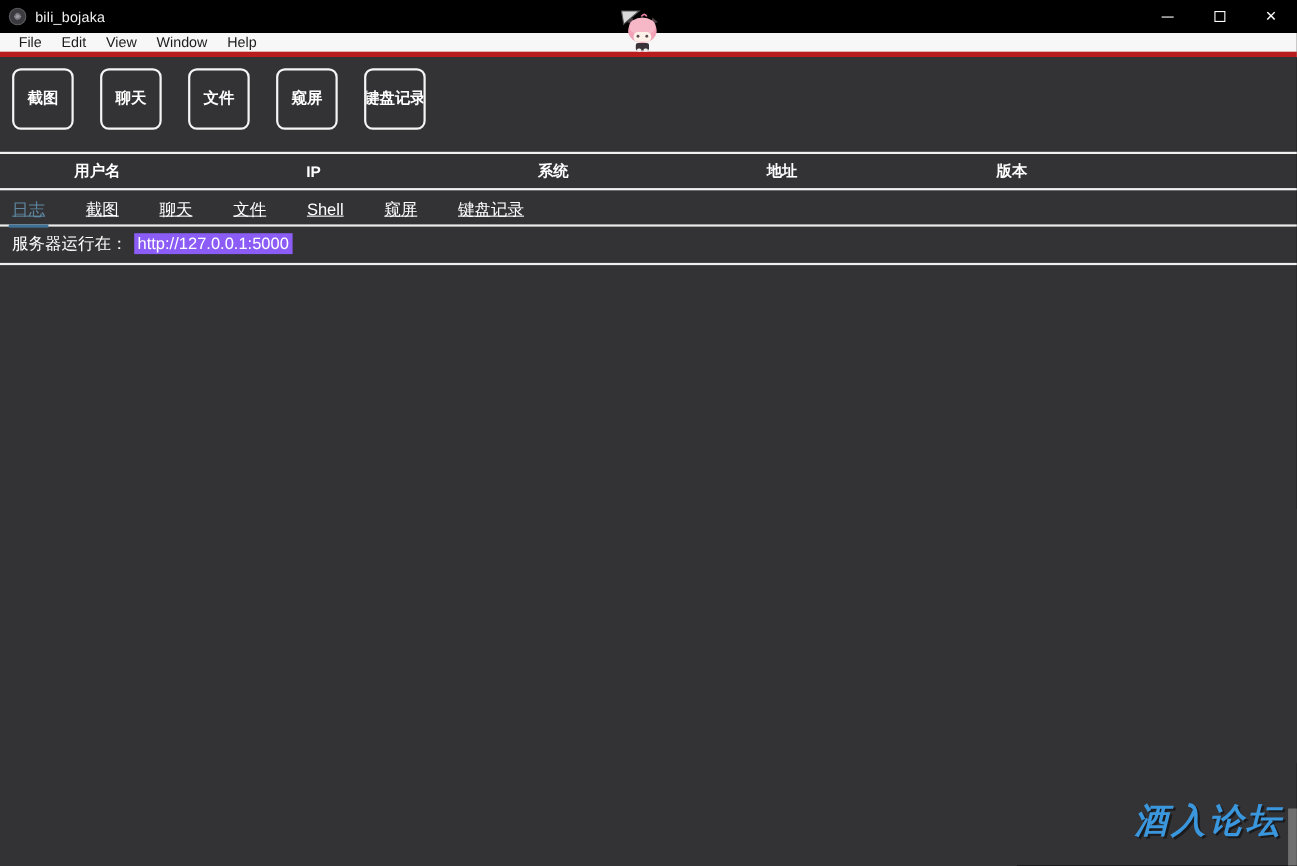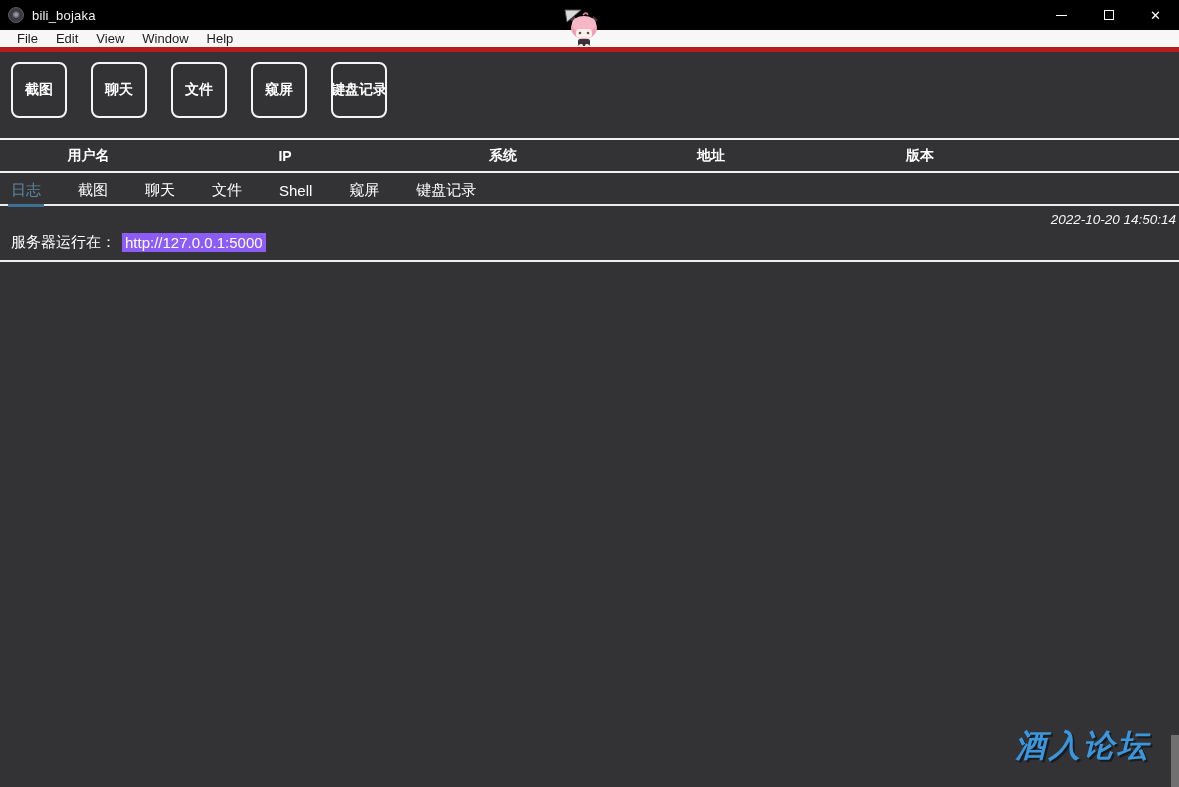--- a/index.html
+++ b/index.html
@@ -44,33 +44,33 @@
   
   .data-table { margin-top:20px; }
   .table-head { border-top:2px solid #f2f2f2; border-bottom:2px solid #f2f2f2; height:35px;
                 display:grid; grid-template-columns:177px 216px 220px 196px 222px 1fr; align-items:center; }
   .th { color:#fff; font-size:14px; font-weight:bold; text-align:center; }
   .table-body { height:284px; display:flex; align-items:center; justify-content:center; }
   .no-data { color:#8b8b8b; font-size:15px; }
 
   
   .tabs { margin:3px 0 0 0; padding-left:11px; display:flex; gap:37px; border-bottom:2px solid #ececec; height:30px; align-items:center; }
-  .tab { color:#fff; font-size:15px; position:relative; height:30px; display:flex; align-items:center; cursor:pointer; }
+  .tab { color:#fff; font-size:15px; position:relative; height:30px; display:flex; align-items:center; cursor:pointer;text-decoration:underline; }
   .tab.active { color:#5d87a0; }
   .tab.active::after { content:""; position:absolute; left:-3px; right:-3px; bottom:-2px; height:3px; background:#3f7094; }
 
   .timestamp-row { text-align:right; padding-right:3px; margin-top:4px; height:17px; }
   .timestamp { color:#f5f5f5; font-size:13.5px; font-style:italic; }
 
   .log-line { margin:4px 0 0 11px; color:#fff; font-size:15px; height:22px; display:flex; align-items:center; }
   .log-url { background:#8b5cf6; color:#fff; padding:1px 3px; margin-left:6px; cursor:pointer; text-decoration:none; }
   .log-divider { border-top:2px solid #f0f0f0; margin-top:7px; }
 
   
-  .watermark { position:absolute; right:28px; bottom:20px; font-size:31px; font-weight:bold; font-style:italic;
+  .watermark { position:absolute; right:12px; bottom:20px; font-size:31px; font-weight:bold; font-style:italic;
                color:#3b97dd; letter-spacing:3px; text-shadow:2px 2px 0 #1b1b1d; }
 
   
   .scroll-thumb { position:absolute; right:0; bottom:0; width:8px; height:52px; background:#707070; }
 </style>
 </head>
 <body>
 
 <div class="titlebar">
   <span class="app-icon">✺</span>
@@ -143,23 +143,20 @@
     <div class="tabs">
       <span class="tab active">日志</span>
       <span class="tab">截图</span>
       <span class="tab">聊天</span>
       <span class="tab">文件</span>
       <span class="tab">Shell</span>
       <span class="tab">窥屏</span>
       <span class="tab">键盘记录</span>
     </div>
 
-    <div class="timestamp-row">
-      <span class="timestamp">2022-10-20 14:50:14</span>
-    </div>
 
     <div class="log-line">
       <span>服务器运行在：</span>
       <a class="log-url">http://127.0.0.1:5000</a>
     </div>
 
     <div class="log-divider"></div>
 
     <div class="watermark">酒入论坛</div>
     <div class="scroll-thumb"></div>

